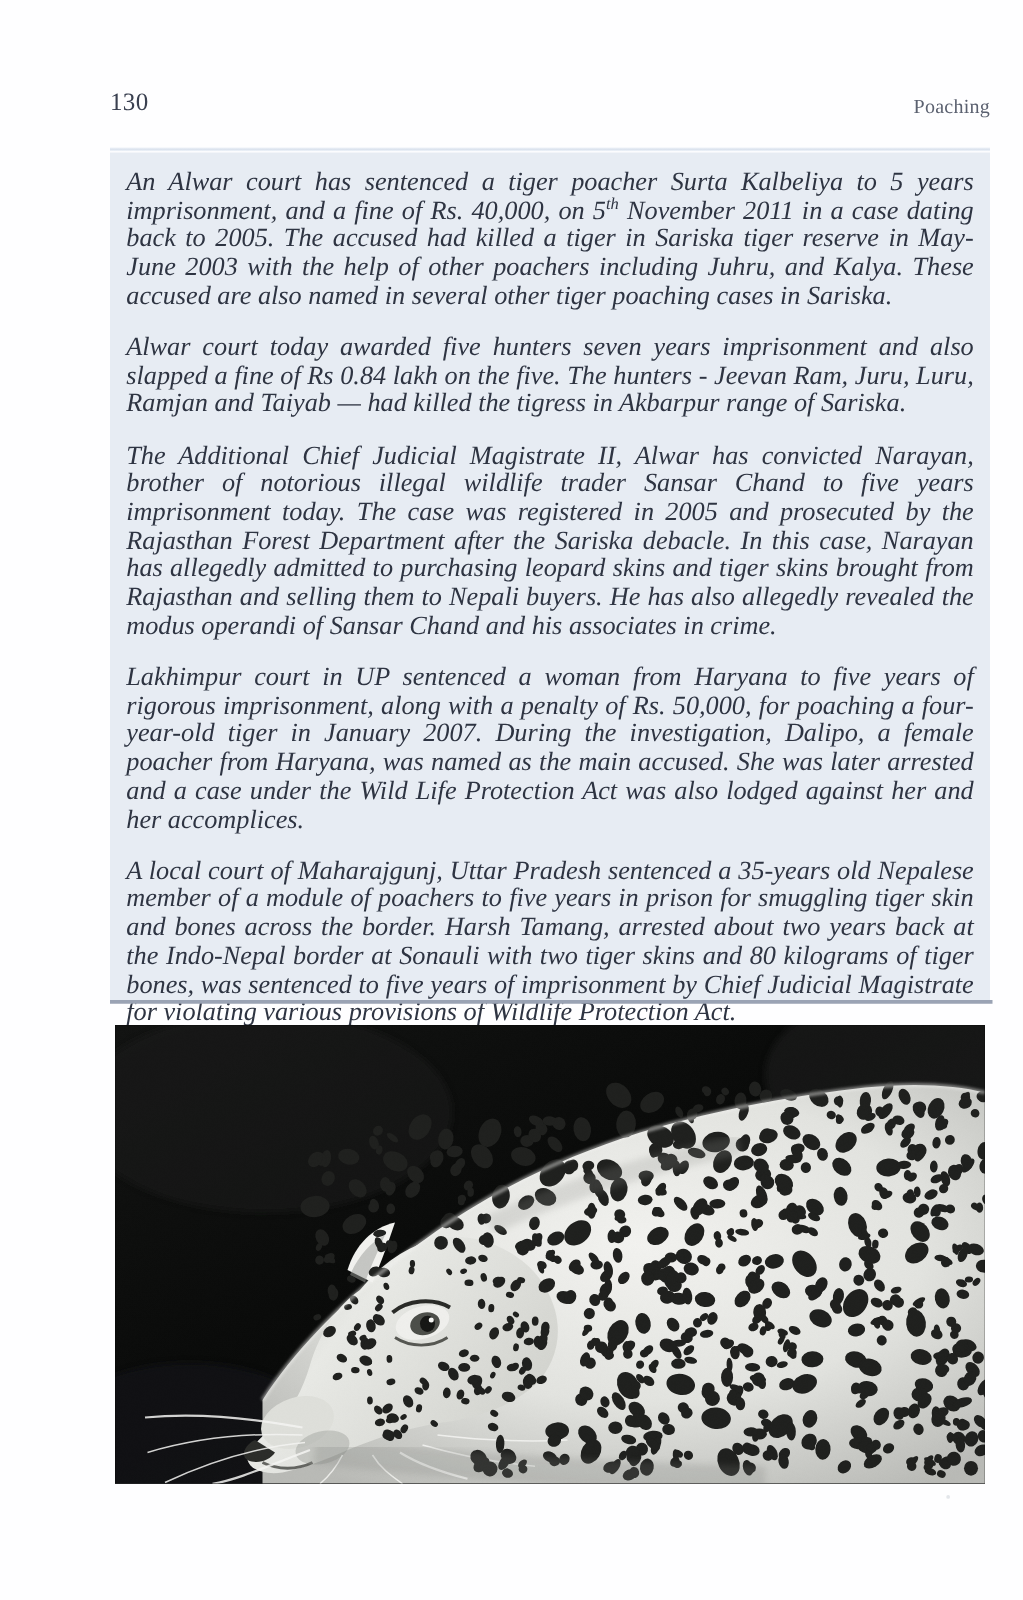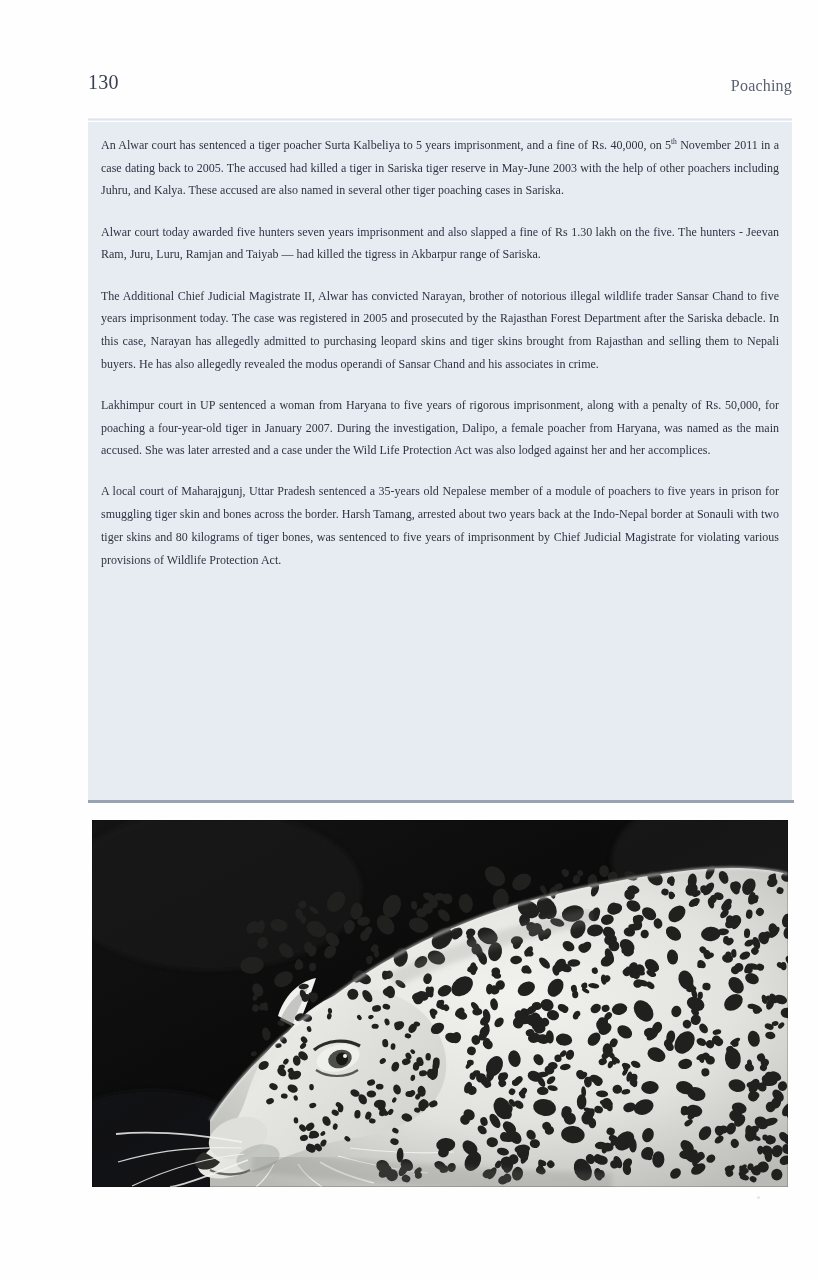--- a/index.html
+++ b/index.html
@@ -67,27 +67,28 @@
   .textblock::after {
     content: "";
     position: absolute;
     left: 0;
     right: -2px;
     bottom: -3px;
     height: 3px;
     background: #9aa3b4;
   }
   .para {
-    font-size: 12px;
+    font-size: 21px;
     line-height: 22.7px;
     text-align: justify;
     text-justify: inter-word;
     margin: 0 0 18.5px 0;
     color: #2e3442;
     hyphens: none;
+    font-style: italic;
   }
   .para:last-child { margin-bottom: 0; }
   .para sup {
     font-size: 0.63em;
     vertical-align: super;
     line-height: 0;
   }
   
   .photo-frame {
     position: absolute;
@@ -116,21 +117,21 @@
 <div class="page">
 
   <div class="header">
     <div class="folio">130</div>
     <div class="running-title">Poaching</div>
   </div>
   <div class="header-rule"></div>
 
   <div class="textblock" id="textblock">
       <p class="para">An Alwar court has sentenced a tiger poacher Surta Kalbeliya to 5 years imprisonment, and a fine of Rs. 40,000, on 5<sup>th</sup> November 2011 in a case dating back to 2005. The accused had killed a tiger in Sariska tiger reserve in May-June 2003 with the help of other poachers including Juhru, and Kalya. These accused are also named in several other tiger poaching cases in Sariska.</p>
-      <p class="para">Alwar court today awarded five hunters seven years imprisonment and also slapped a fine of Rs 1.30 lakh on the five. The hunters - Jeevan Ram, Juru, Luru, Ramjan and Taiyab — had killed the tigress in Akbarpur range of Sariska.</p>
+      <p class="para">Alwar court today awarded five hunters seven years imprisonment and also slapped a fine of Rs 0.84 lakh on the five. The hunters - Jeevan Ram, Juru, Luru, Ramjan and Taiyab — had killed the tigress in Akbarpur range of Sariska.</p>
       <p class="para">The Additional Chief Judicial Magistrate II, Alwar has convicted Narayan, brother of notorious illegal wildlife trader Sansar Chand to five years imprisonment today. The case was registered in 2005 and prosecuted by the Rajasthan Forest Department after the Sariska debacle. In this case, Narayan has allegedly admitted to purchasing leopard skins and tiger skins brought from Rajasthan and selling them to Nepali buyers. He has also allegedly revealed the modus operandi of Sansar Chand and his associates in crime.</p>
       <p class="para">Lakhimpur court in UP sentenced a woman from Haryana to five years of rigorous imprisonment, along with a penalty of Rs. 50,000, for poaching a four-year-old tiger in January 2007. During the investigation, Dalipo, a female poacher from Haryana, was named as the main accused. She was later arrested and a case under the Wild Life Protection Act was also lodged against her and her accomplices.</p>
       <p class="para">A local court of Maharajgunj, Uttar Pradesh sentenced a 35-years old Nepalese member of a module of poachers to five years in prison for smuggling tiger skin and bones across the border. Harsh Tamang, arrested about two years back at the Indo-Nepal border at Sonauli with two tiger skins and 80 kilograms of tiger bones, was sentenced to five years of imprisonment by Chief Judicial Magistrate for violating various provisions of Wildlife Protection Act.</p>
     </div>
 
   <div class="photo-frame">
     <svg viewBox="0 0 696 367" preserveAspectRatio="none">
       <defs>
         <linearGradient id="bgGrad" x1="0" y1="0" x2="1" y2="1">
           <stop offset="0%" stop-color="#131413"></stop>

